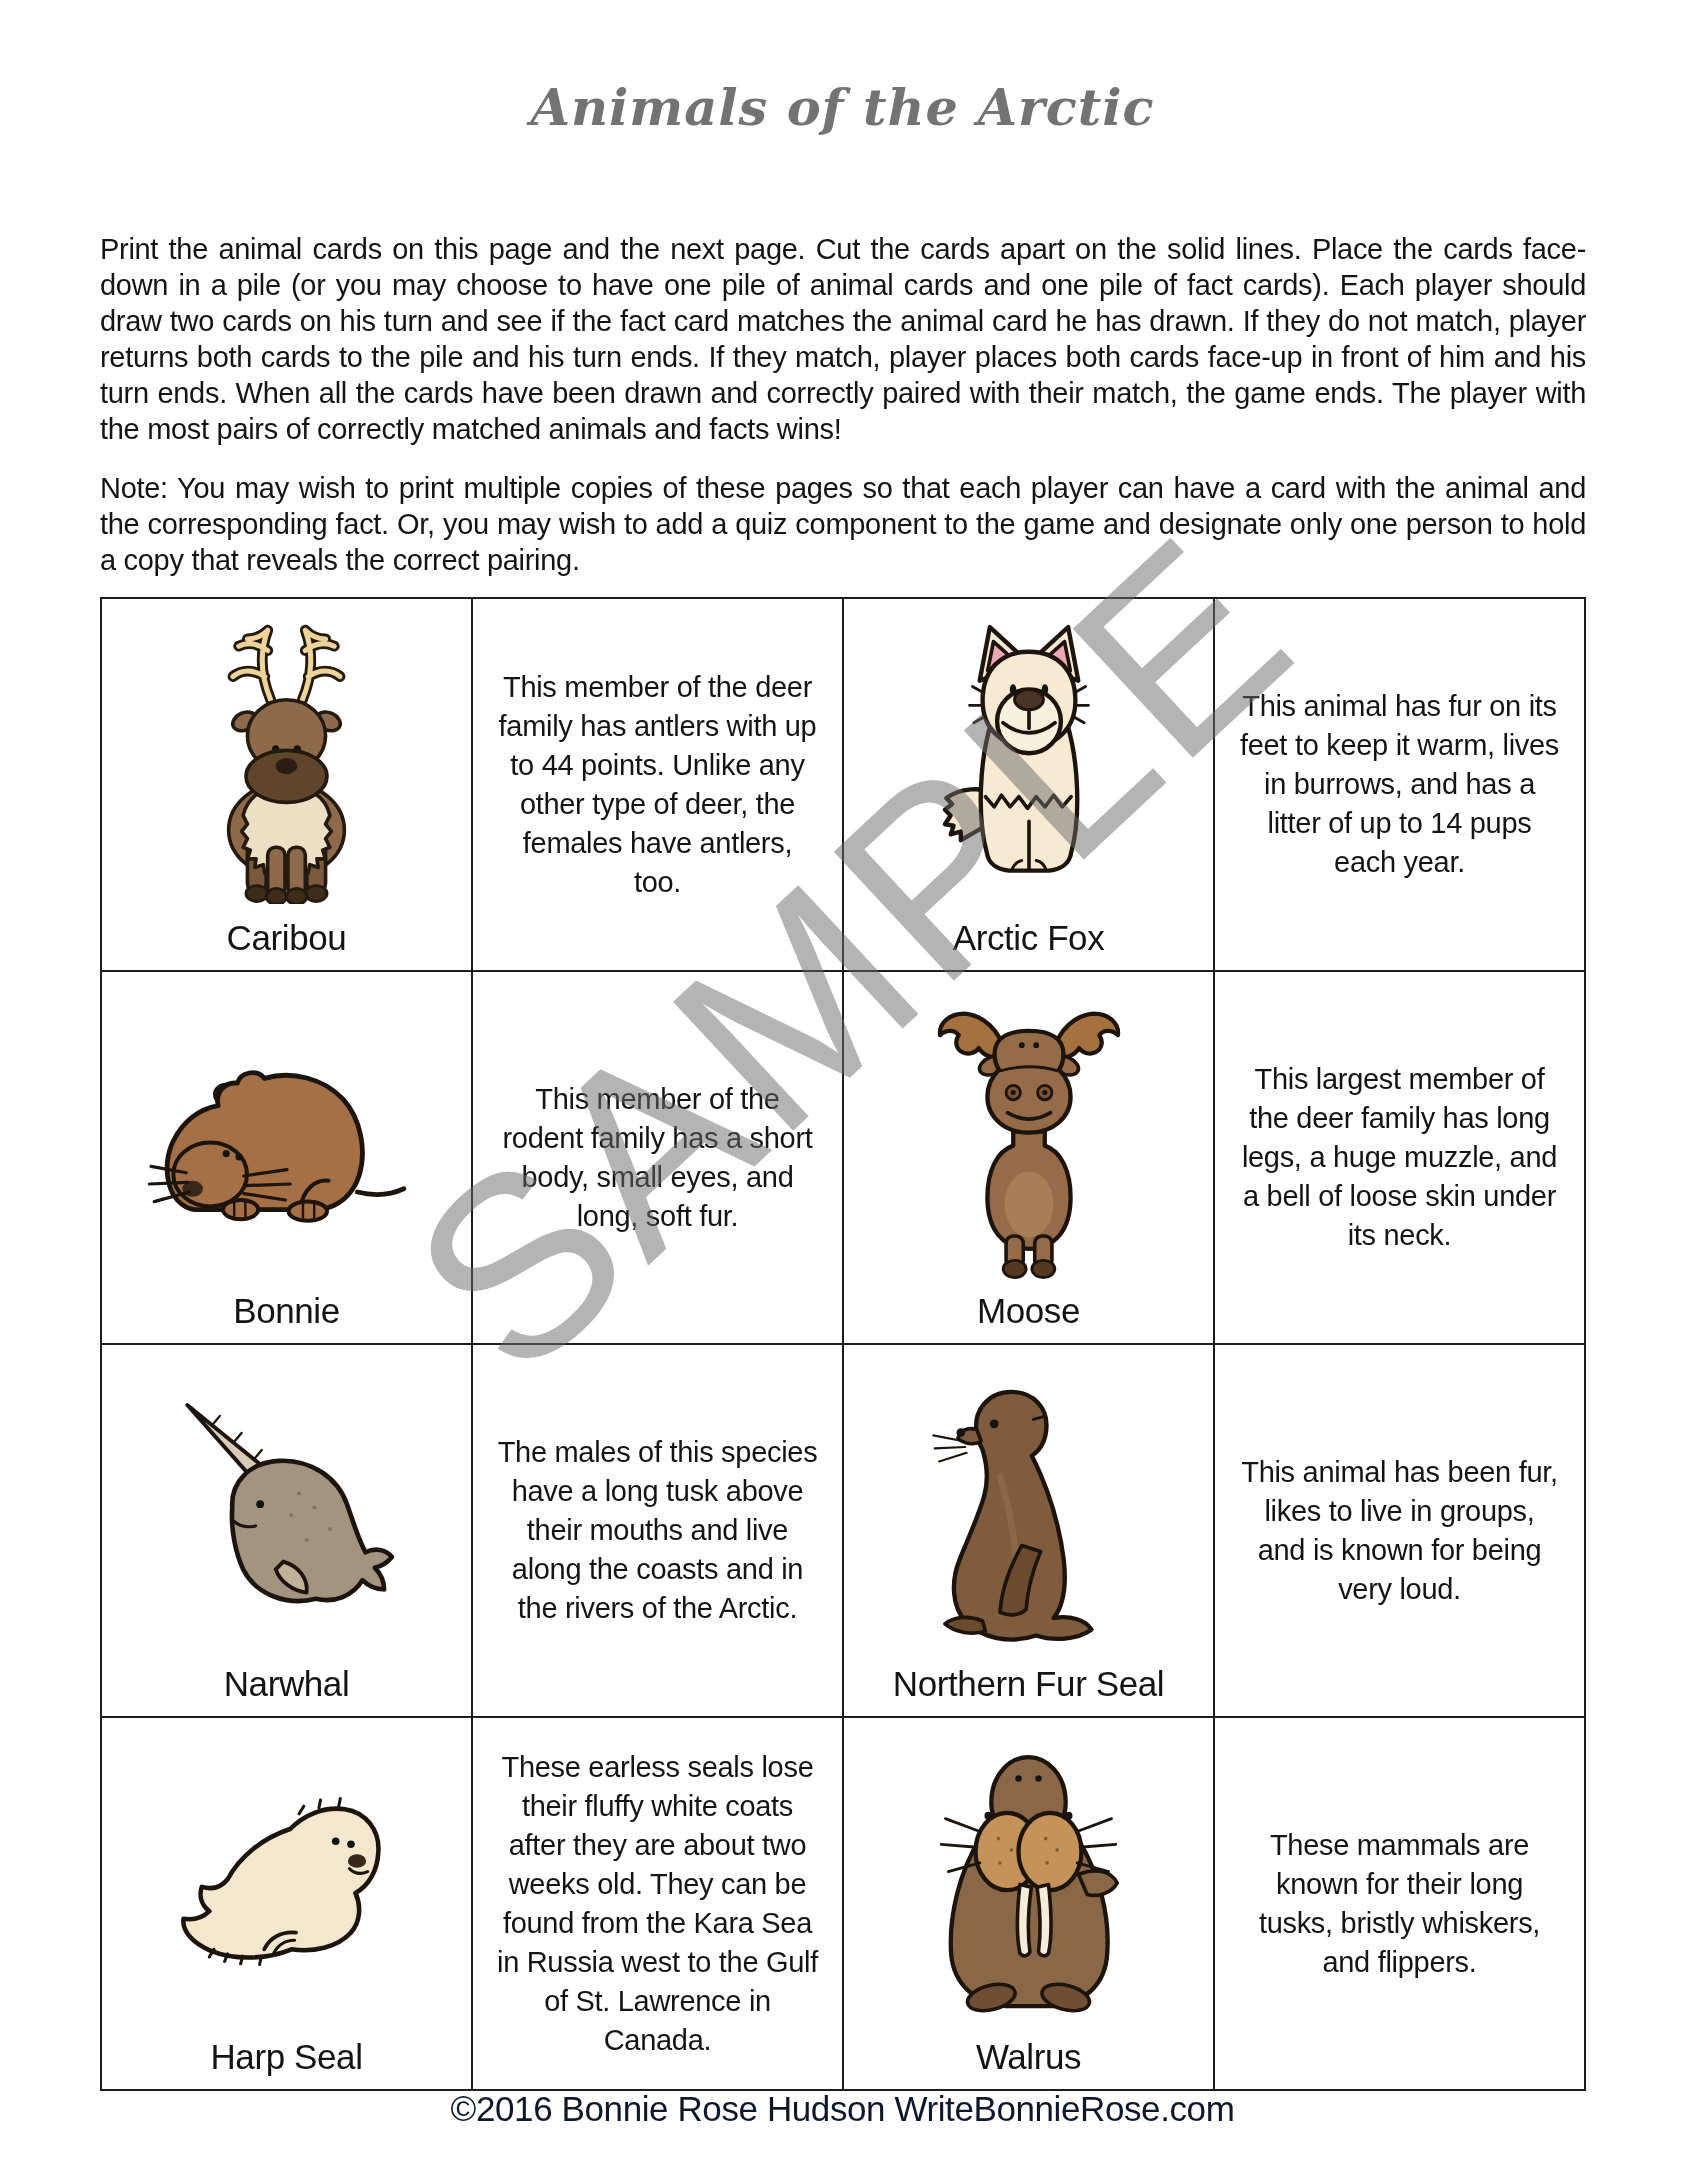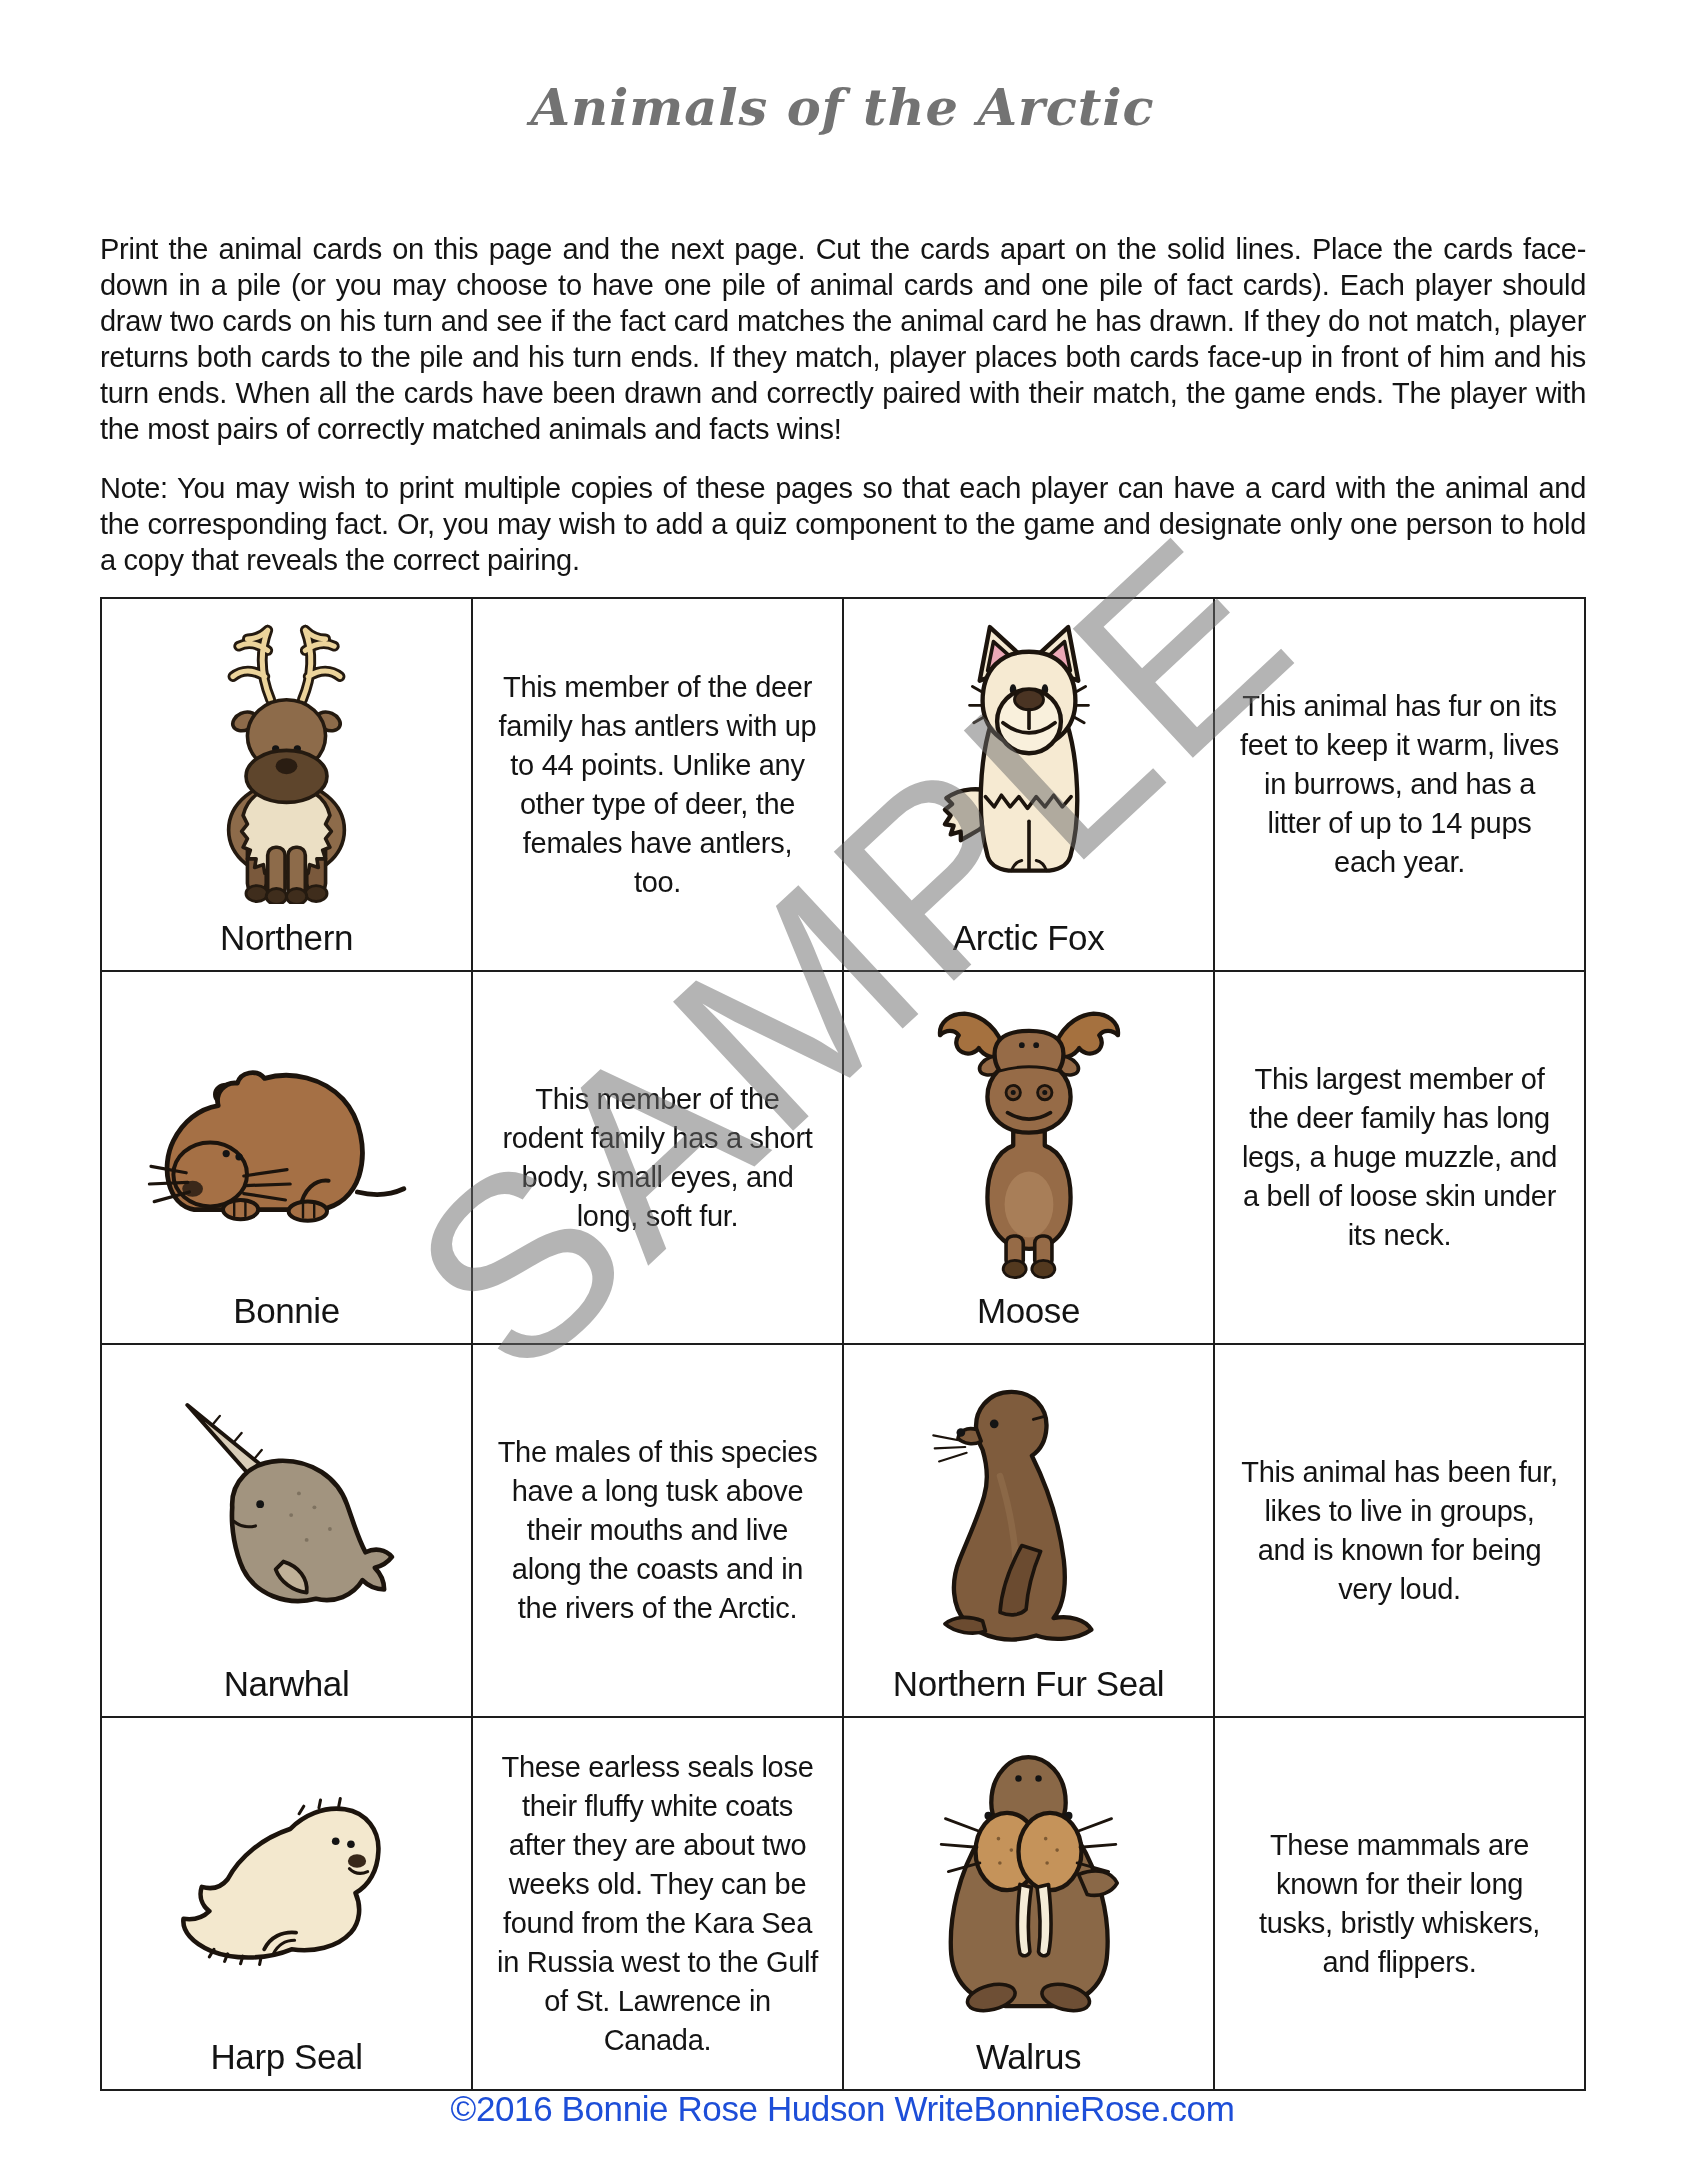--- a/index.html
+++ b/index.html
@@ -55,21 +55,21 @@
     font-size:35px;line-height:1;letter-spacing:-0.4px;
     padding-bottom:15.3px;text-align:center;color:#141414;
   }
   .fact-text{
     margin:0;padding:0 24px;
     font-size:29px;line-height:39px;letter-spacing:-0.3px;
     text-align:center;color:#141414;
   }
   .footer-credit{
     position:absolute;top:2089px;left:0;width:100%;
-    text-align:center;font-size:35px;letter-spacing:-0.4px;color:#1d4ed8;
+    text-align:center;font-size:35px;letter-spacing:-0.4px;color:#0f172a;
   }
   .watermark{
     position:absolute;left:852px;top:954px;
     transform:translate(-50%,-50%) rotate(-43deg);
     font-size:256px;letter-spacing:6.8px;line-height:1;
     color:rgba(106,106,106,0.5);
     white-space:nowrap;z-index:10;pointer-events:none;
     font-family:"Liberation Sans",sans-serif;
   }
   svg{display:block;}
@@ -109,21 +109,21 @@
                 <ellipse cx="136" cy="390" rx="14" ry="11" fill="#3f2d1c" stroke-width="4"></ellipse>
                 <ellipse cx="164" cy="390" rx="14" ry="11" fill="#3f2d1c" stroke-width="4"></ellipse>
                 <ellipse cx="150" cy="168" rx="54" ry="50" fill="#8d6b4a" stroke-width="5"></ellipse>
                 <circle cx="135" cy="186" r="5" fill="#141414" stroke="none"></circle>
                 <circle cx="165" cy="186" r="5" fill="#141414" stroke="none"></circle>
                 <ellipse cx="150" cy="224" rx="56" ry="36" fill="#5e452c" stroke-width="5"></ellipse>
                 <ellipse cx="150" cy="210" rx="15" ry="11" fill="#2a1d12" stroke="none"></ellipse>
               </g>
             </svg>
           </div>
-          <div class="animal-label">Northern</div>
+          <div class="animal-label">Caribou</div>
         </div>
       </td>
       <td>
         <p class="fact-text">This member of the deer family has antlers with up to 44 points. Unlike any other type of deer, the females have antlers, too.</p>
       </td>
       <td>
         <div class="animal-cell-inner">
           <div class="art">
             <svg viewBox="0 0 320 400" height="290" width="232">
               <g stroke="#1c140d" stroke-linecap="round" stroke-linejoin="round">

